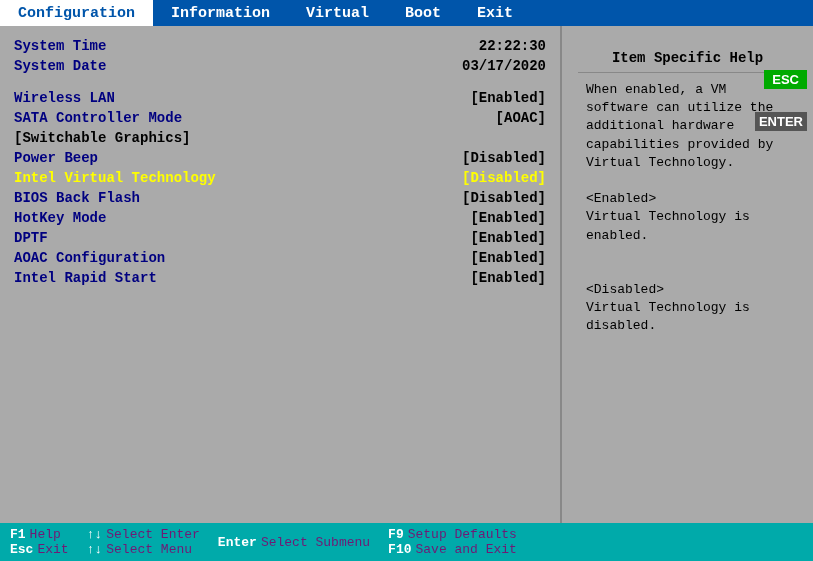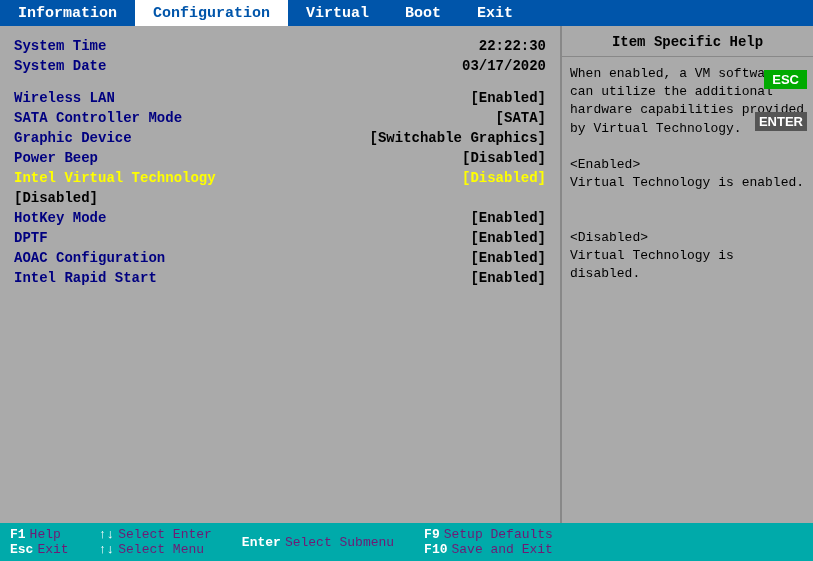--- a/index.html
+++ b/index.html
@@ -73,21 +73,21 @@
       color: #ffff00;
     }
 
     .spacer { height: 12px; }
 
     
     #right-panel {
       width: 253px;
       background: #aaaaaa;
       border-left: 2px solid #888;
-      padding: 0;
+      padding: 16px;
       position: relative;
     }
     #right-panel-header {
       background: #aaaaaa;
       text-align: center;
       font-weight: bold;
       color: #000;
       font-size: 14px;
       padding: 8px 4px 6px 4px;
       border-bottom: 1px solid #888;
@@ -124,21 +124,21 @@
       border: none;
     }
 
     
     #bottom-bar {
       height: 38px;
       background: #00aaaa;
       display: flex;
       align-items: center;
       padding: 0 10px;
-      gap: 12px;
+      gap: 0;
     }
     .bottom-key {
       color: #fff;
       font-weight: bold;
       margin-right: 4px;
     }
     .bottom-desc {
       color: #701a75;
     }
 
@@ -150,22 +150,22 @@
     .bottom-row {
       display: flex;
       align-items: center;
       font-size: 13px;
     }
   </style>
 </head>
 <body>
 
 <div id="top-menu">
+  <div class="menu-item active">Configuration</div>
   <div class="menu-item">Information</div>
-  <div class="menu-item active">Configuration</div>
   <div class="menu-item">Virtual</div>
   <div class="menu-item">Boot</div>
   <div class="menu-item">Exit</div>
 </div>
 
 <div id="main">
 
   <div id="left-panel">
 
     <div class="config-row">
@@ -178,35 +178,35 @@
     </div>
 
     <div class="spacer"></div>
 
     <div class="config-row">
       <span class="label">Wireless LAN</span>
       <span class="value">[Enabled]</span>
     </div>
     <div class="config-row">
       <span class="label">SATA Controller Mode</span>
-      <span class="value">[SATA]</span>
-    </div>
-    <div class="config-row">
-      <span class="label">Graphic Device</span>
+      <span class="value">[AOAC]</span>
+    </div>
+    <div class="config-row">
       <span class="value">[Switchable Graphics]</span>
     </div>
     <div class="config-row">
       <span class="label">Power Beep</span>
       <span class="value">[Disabled]</span>
     </div>
     <div class="config-row highlighted">
       <span class="label">Intel Virtual Technology</span>
       <span class="value">[Disabled]</span>
     </div>
     <div class="config-row">
+      <span class="label">BIOS Back Flash</span>
       <span class="value">[Disabled]</span>
     </div>
     <div class="config-row">
       <span class="label">HotKey Mode</span>
       <span class="value">[Enabled]</span>
     </div>
     <div class="config-row">
       <span class="label">DPTF</span>
       <span class="value">[Enabled]</span>
     </div>

